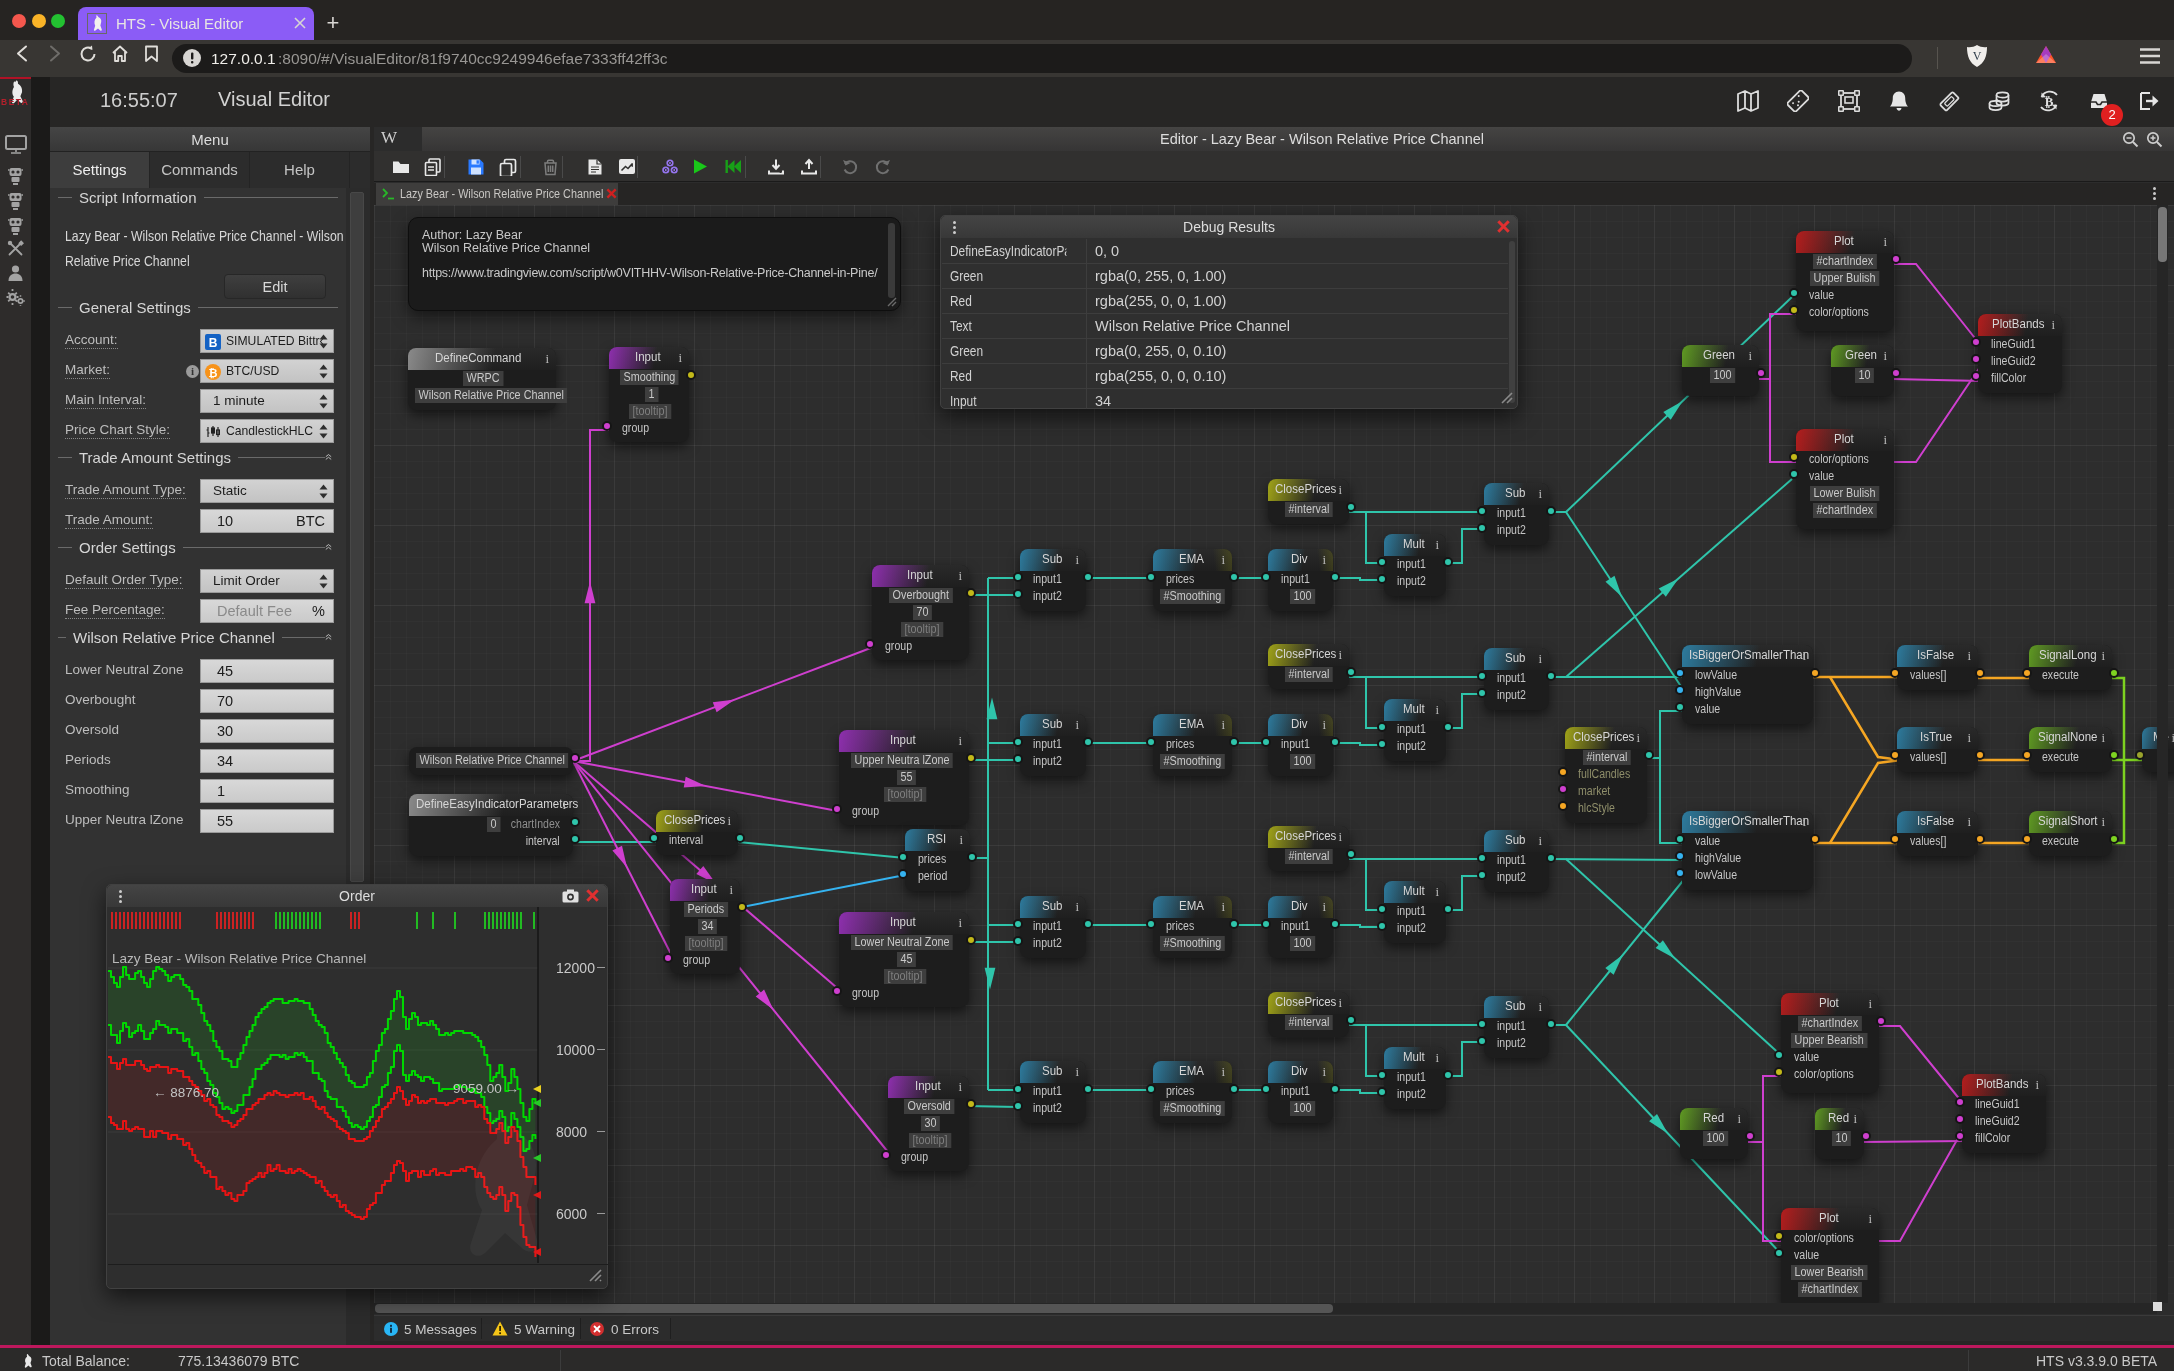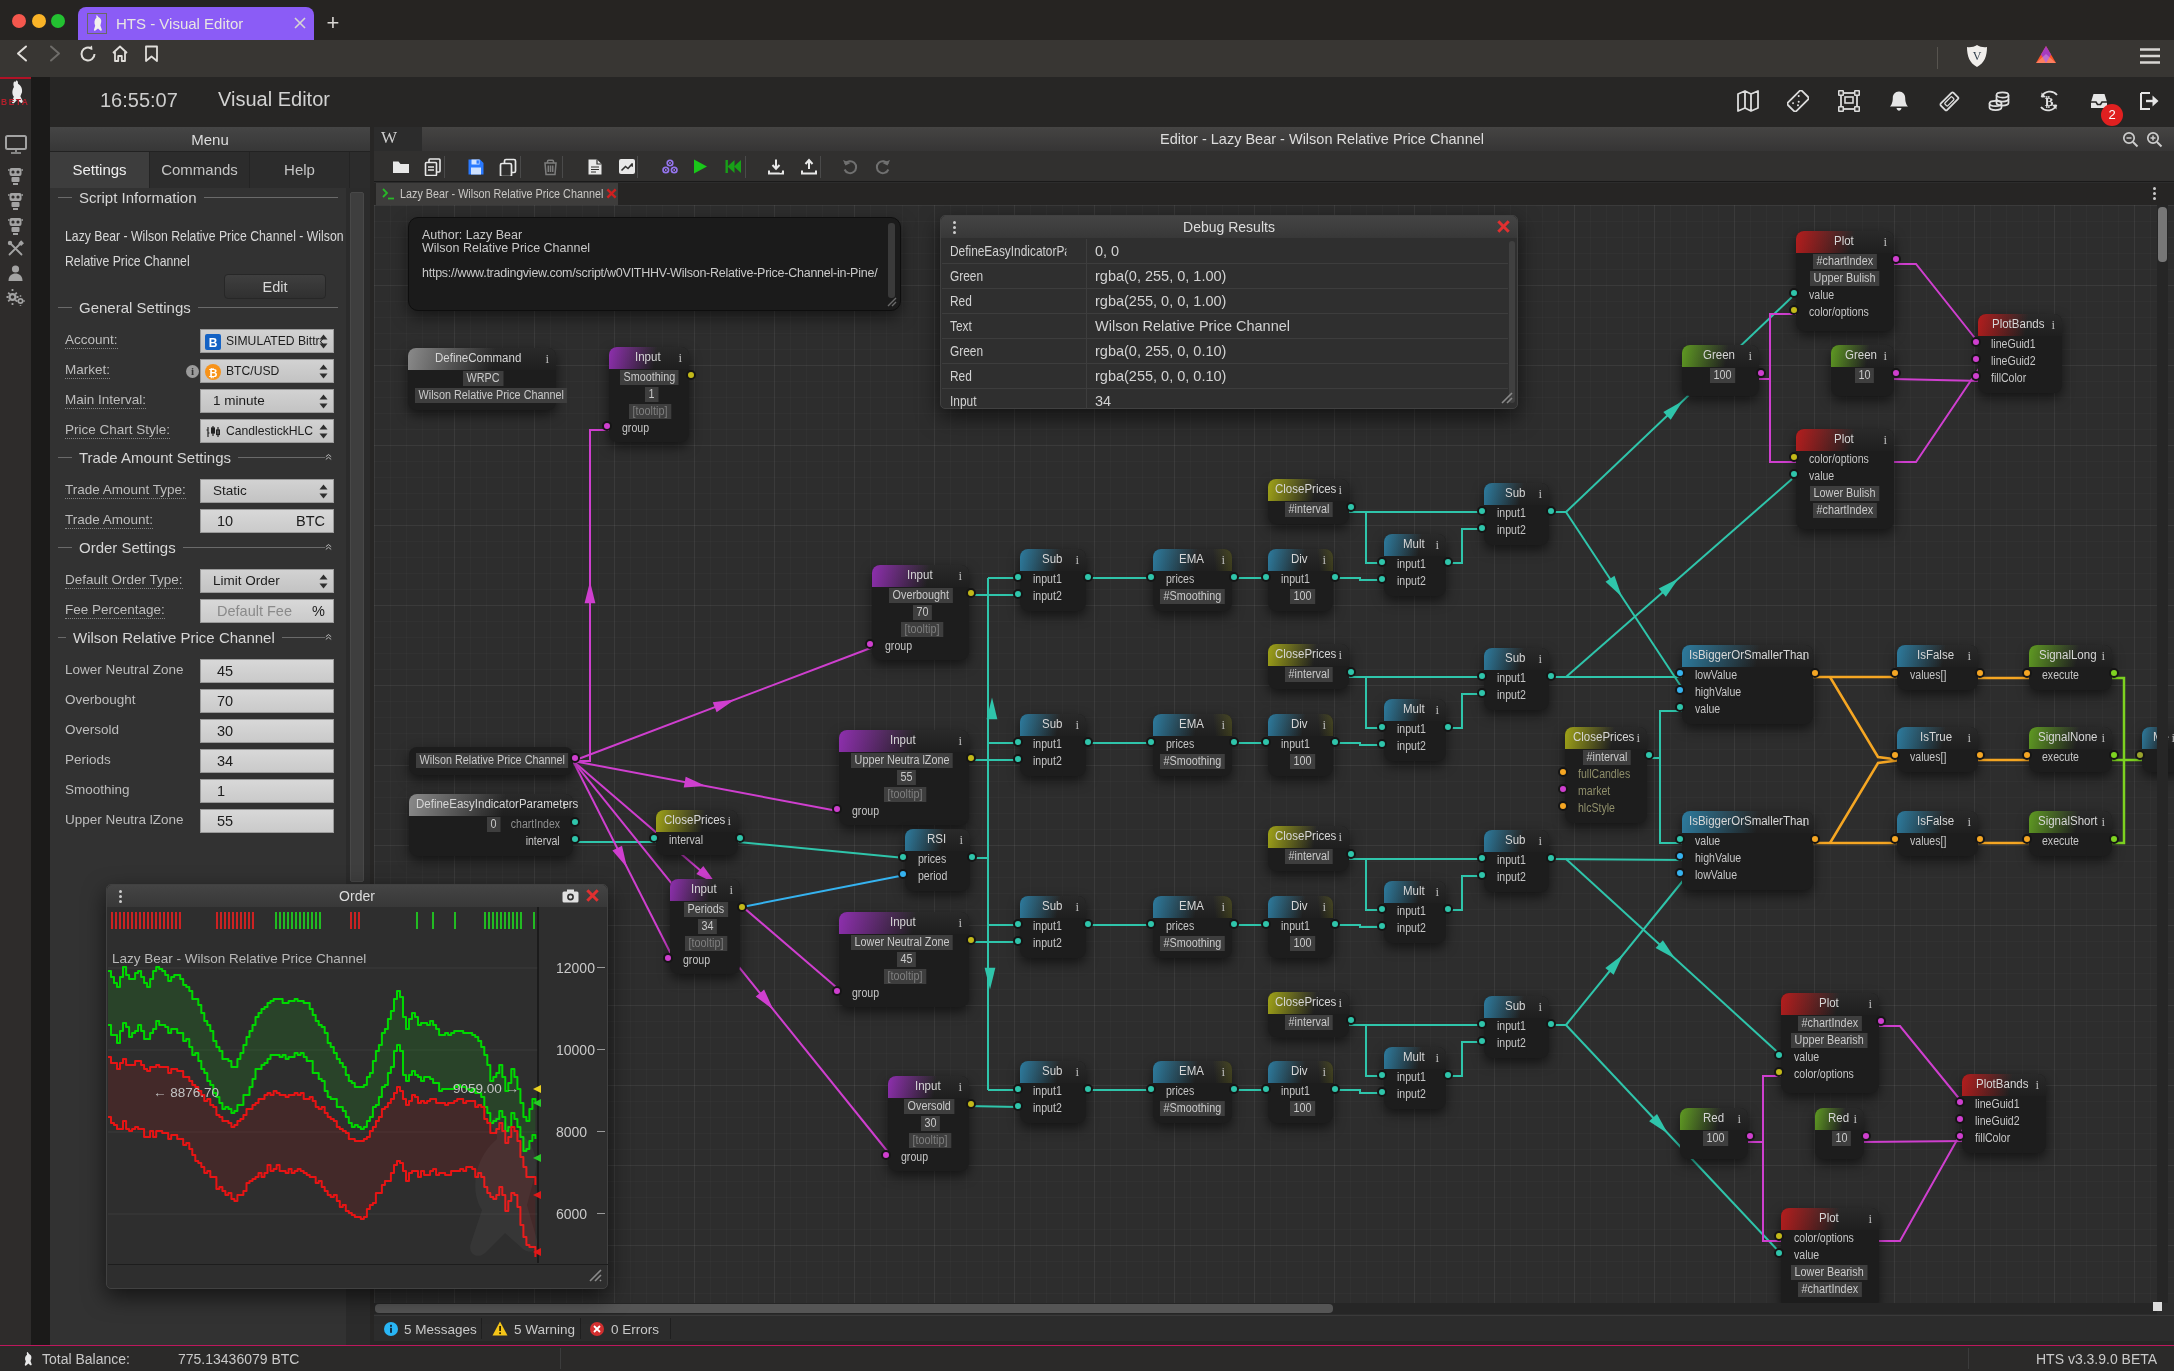--- a/index.html
+++ b/index.html
@@ -44,21 +44,21 @@
  background-image:linear-gradient(rgba(255,255,255,.045) 1px,transparent 1px),linear-gradient(90deg,rgba(255,255,255,.045) 1px,transparent 1px),linear-gradient(rgba(255,255,255,.02) 1px,transparent 1px),linear-gradient(90deg,rgba(255,255,255,.02) 1px,transparent 1px);
  background-size:80px 80px,80px 80px,16px 16px,16px 16px;}
 #vsb{position:absolute;left:1783px;top:78px;width:11px;height:1098px;background:#262626;}
 #vsb .th{position:absolute;left:1px;top:2px;width:9px;height:55px;background:#777;border-radius:4px;}
 #hsb{position:absolute;left:0;top:1176px;width:1783px;height:11px;background:#262626;}
 #hsb .th{position:absolute;left:1px;top:1px;width:958px;height:9px;background:#555;border-radius:4px;}
 #sbcorner{position:absolute;left:1779px;top:1175px;width:9px;height:9px;background:#dcdcdc;}
 #msgbar{position:absolute;left:0;top:1188px;width:1800px;height:26px;background:#2c2c2c;border-top:1px solid #3a3a3a;color:#c9c9c9;font-size:13.5px;}
 .msep{position:absolute;top:2px;height:21px;border-left:1px solid #1f1f1f;}
 
-#botbar{position:absolute;left:0;top:1345px;width:2174px;height:26px;background:#2b2a29;border-top:1px solid #be185d;color:#c9c9c9;font-size:14px;}
+#botbar{position:absolute;left:0;top:1345px;width:2174px;height:26px;background:#2b2a29;border-top:3px solid #be185d;color:#c9c9c9;font-size:14px;}
 
 .node{position:absolute;background:#1d1d1d;border-radius:8px;box-shadow:0 5px 12px rgba(0,0,0,.55);color:#c6c6c6;font-size:12px;text-align:center;}
 .node .hd{height:22px;border-radius:8px 8px 0 0;color:#d6d6d6;font-size:12.5px;line-height:21px;padding:0 7px;position:relative;}
 .node .hd .ht{display:inline-block;transform:scaleX(.92);transform-origin:0 50%;white-space:nowrap;}
 .node .hd .ii{position:absolute;right:7px;top:0;font-family:"Liberation Serif",serif;font-style:normal;color:#b9b9b9;font-size:13px;}
 .row{position:absolute;left:0;width:100%;height:17px;line-height:16px;white-space:nowrap;}
 .badge{display:inline-block;background:#3e3e3e;color:#c9c9c9;padding:0 4px;height:15px;line-height:15px;margin-left:7px;transform:scaleX(.9);transform-origin:0 50%;}
 .badge.dim{color:#7f7f7f;}
 .plab{position:absolute;left:13px;top:0;transform:scaleX(.88);transform-origin:0 50%;}
 .plab.r{left:auto;right:13px;transform-origin:100% 50%;}
@@ -99,20 +99,29 @@
     <svg class="navic" style="left:79px" width="18" height="18" viewBox="0 0 18 18">
       <path d="M15.5 9 A6.5 6.5 0 1 1 12.8 3.7" fill="none" stroke="#e0deda" stroke-width="2"></path>
       <path d="M13 0.5 L13.4 5 L9.4 3.6 Z" fill="#e0deda"></path>
     </svg>
     <svg class="navic" style="left:111px" width="18" height="18" viewBox="0 0 18 18">
       <path d="M2 8 L9 1.5 L16 8 M4 7 L4 16 L7.2 16 L7.2 11 L10.8 11 L10.8 16 L14 16 L14 7" fill="none" stroke="#e0deda" stroke-width="1.8" stroke-linejoin="round"></path>
     </svg>
     <svg class="navic" style="left:144px" width="15" height="18" viewBox="0 0 15 18">
       <path d="M2 1.5 L13 1.5 L13 16 L7.5 11.5 L2 16 Z" fill="none" stroke="#e0deda" stroke-width="1.8" stroke-linejoin="round"></path>
     </svg>
+    <div id="urlpill">
+      <svg class="abs" style="left:10px;top:4px" width="20" height="20" viewBox="0 0 20 20">
+        <circle cx="10" cy="10" r="9" fill="#d8d6d3"></circle>
+        <rect x="9" y="4.5" width="2.4" height="7" rx="1" fill="#1c1b1a"></rect>
+        <rect x="9" y="13" width="2.4" height="2.4" rx="1" fill="#1c1b1a"></rect>
+      </svg>
+      <span class="abs" style="left:39px;color:#f0eeea">127.0.0.1</span>
+      <span class="abs" style="left:106px">:8090/#/VisualEditor/81f9740cc9249946efae7333ff42ff3c</span>
+    </div>
     <div class="abs" style="left:1937px;top:47px;width:1px;height:22px;background:#57544f"></div>
     <svg class="navic" style="left:1966px;top:44px" width="22" height="24" viewBox="0 0 22 24">
       <path d="M11 1 C14 3 18 3.6 21 3 C21 12 18.5 19 11 23 C3.5 19 1 12 1 3 C4 3.6 8 3 11 1 Z" fill="#f0eeeb"></path>
       <text x="11" y="16" font-size="12" text-anchor="middle" fill="#33414e" font-family="Liberation Serif">V</text>
     </svg>
     <svg class="navic" style="left:2034px;top:44px" width="24" height="24" viewBox="0 0 24 24">
       <path d="M12 2 L22 19 L2 19 Z" fill="#fb542b"></path>
       <path d="M12 2 L17 10.5 L12 19 L7 10.5 Z" fill="#a63bbf"></path>
       <path d="M12 10 L22 19 L2 19 Z" fill="#fff" opacity=".25"></path>
     </svg>

